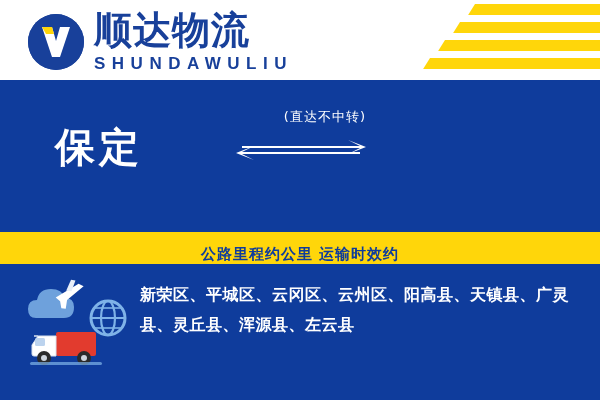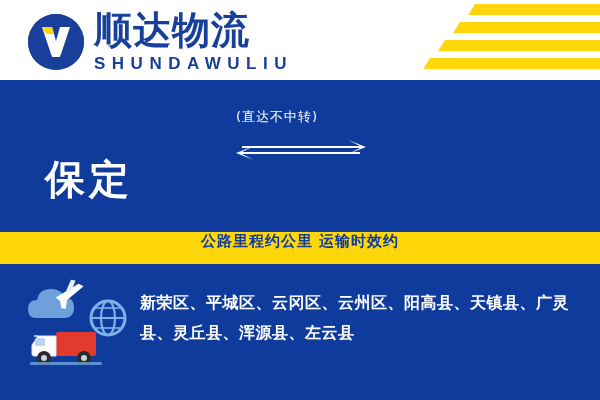--- a/index.html
+++ b/index.html
@@ -49,54 +49,54 @@
   .body-blue{
     position:absolute;left:0;top:80px;width:600px;height:152px;background:#0f3c9c;
   }
   .route{
     position:absolute;left:0;top:0;width:600px;height:152px;
   }
   .city{
     position:absolute;top:40px;font-size:40px;font-weight:bold;color:#ffffff;
     letter-spacing:4px;font-family:"DejaVu Sans","Liberation Sans",sans-serif;
   }
-  .city-from{left:45px;margin-top:32px;}
+  .city-from{left:55px;}
   .city-to{right:55px;}
   .mid{
-    position:absolute;left:236px;top:28px;width:130px;text-align:left;
+    position:absolute;left:236px;top:28px;width:130px;text-align:right;
   }
   .mid-top{
     font-size:13px;color:#ffffff;font-family:"DejaVu Sans","Liberation Sans",sans-serif;
     letter-spacing:1px;white-space:nowrap;
   }
   .arrows{margin-top:10px;height:28px;position:relative;}
   .mid-bottom{
     font-size:13px;color:#ffd60a;margin-top:10px;white-space:nowrap;
     font-family:"DejaVu Sans","Liberation Sans",sans-serif;letter-spacing:1px;
   }
 
   
   .band{
     position:absolute;left:0;top:232px;width:600px;height:44px;background:#ffd60a;
-    display:flex;justify-content:center;
+    display:flex;align-items:center;justify-content:center;
   }
   .band-text{
     font-size:15px;font-weight:bold;color:#0f3c9c;letter-spacing:1px;
     font-family:"DejaVu Sans","Liberation Sans",sans-serif;
   }
 
   
   .bottom{
     position:absolute;left:0;top:264px;width:600px;height:136px;background:#0f3c9c;
   }
   .illus{
     position:absolute;left:22px;top:14px;width:110px;height:100px;
   }
   .areas{
-    position:absolute;left:140px;top:24px;width:438px;
+    position:absolute;left:140px;top:16px;width:438px;
     font-size:16px;font-weight:bold;color:#ffffff;line-height:30px;
     font-family:"DejaVu Sans","Liberation Sans",sans-serif;letter-spacing:0.5px;
   }
 </style>
 </head>
 <body>
 
 <div class="poster">
 
   <div class="header">

